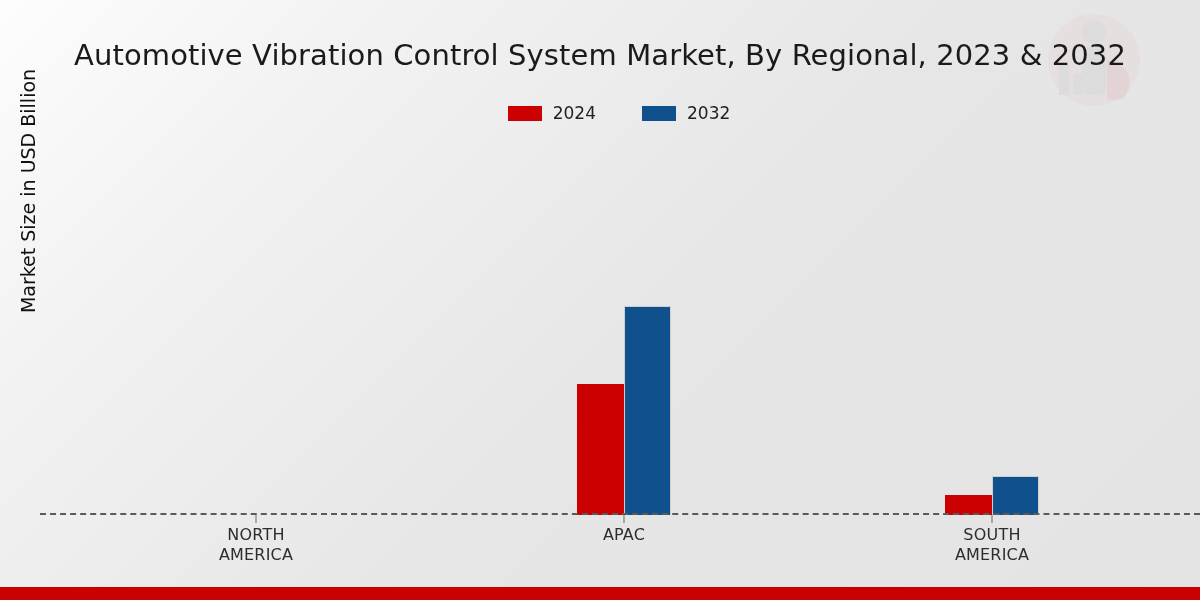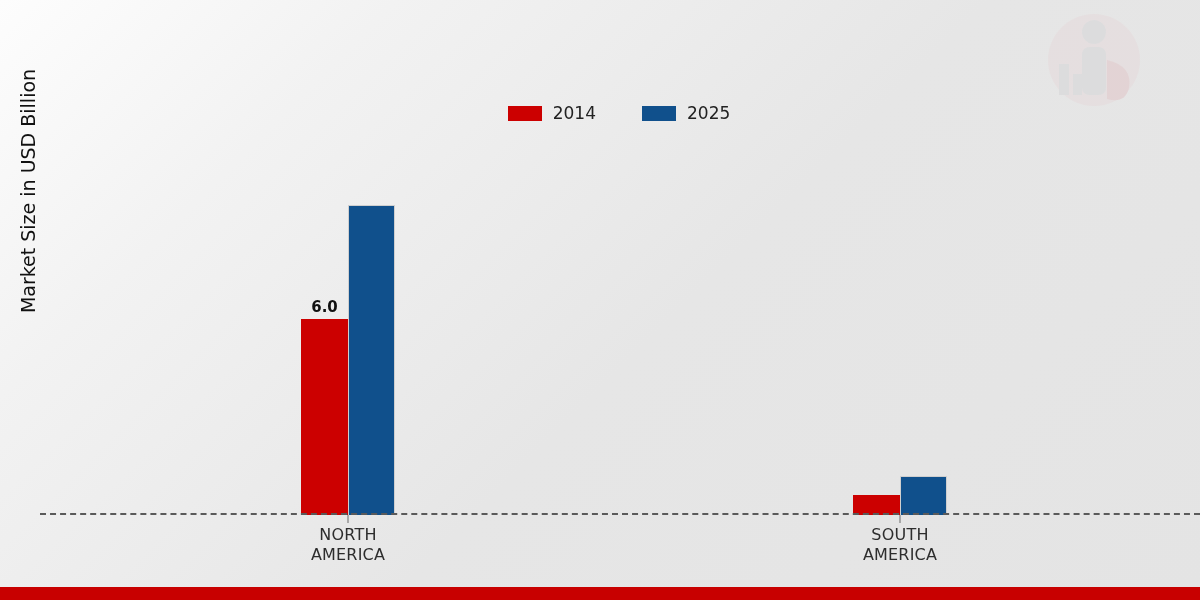--- a/index.html
+++ b/index.html
@@ -192,51 +192,54 @@
     <svg viewBox="0 0 118 118" width="118" height="118" aria-hidden="true">
       <circle cx="59" cy="58" r="46" fill="#e3c6ca" opacity="0.55"></circle>
       <circle cx="59" cy="30" r="12" fill="#cfcfd2"></circle>
       <rect x="47" y="45" width="24" height="48" rx="7" fill="#cfcfd2"></rect>
       <rect x="24" y="62" width="10" height="31" fill="#cfcfd2"></rect>
       <rect x="38" y="72" width="9" height="21" fill="#cfcfd2"></rect>
       <path d="M72 58 q26 6 22 28 q-4 16 -22 11 z" fill="#dfb9bd"></path>
     </svg>
   </div>
 
+  <div class="chart-title">Automotive Vibration Control System Market, By Regional, 2023 &amp; 2032</div>
 
   <div class="legend">
     <div class="legend-item">
       <span class="legend-swatch" style="background:#cc0000"></span>
-      <span class="legend-label">2014</span>
+      <span class="legend-label">2024</span>
     </div>
     <div class="legend-item">
       <span class="legend-swatch" style="background:#10508c"></span>
-      <span class="legend-label">2025</span>
+      <span class="legend-label">2032</span>
     </div>
   </div>
 
   <div class="y-axis-title">Market Size in USD Billion</div>
 
   <div class="plot-area">
 
     <div class="groups">
 
       <div class="bar-group">
-        <div class="bars">
-          <div class="bar series-2023" style="height:196px">
-            <span class="bar-value">6.0</span>
-          </div>
-          <div class="bar series-2032" style="height:310px"></div>
-        </div>
         <span class="tick"></span>
         <div class="cat-label">NORTH
 AMERICA</div>
       </div>
 
 
+      <div class="bar-group">
+        <div class="bars">
+          <div class="bar series-2023" style="height:131px"></div>
+          <div class="bar series-2032" style="height:209px"></div>
+        </div>
+        <span class="tick"></span>
+        <div class="cat-label">APAC</div>
+      </div>
 
       <div class="bar-group">
         <div class="bars">
           <div class="bar series-2023" style="height:20px"></div>
           <div class="bar series-2032" style="height:39px"></div>
         </div>
         <span class="tick"></span>
         <div class="cat-label">SOUTH
 AMERICA</div>
       </div>

